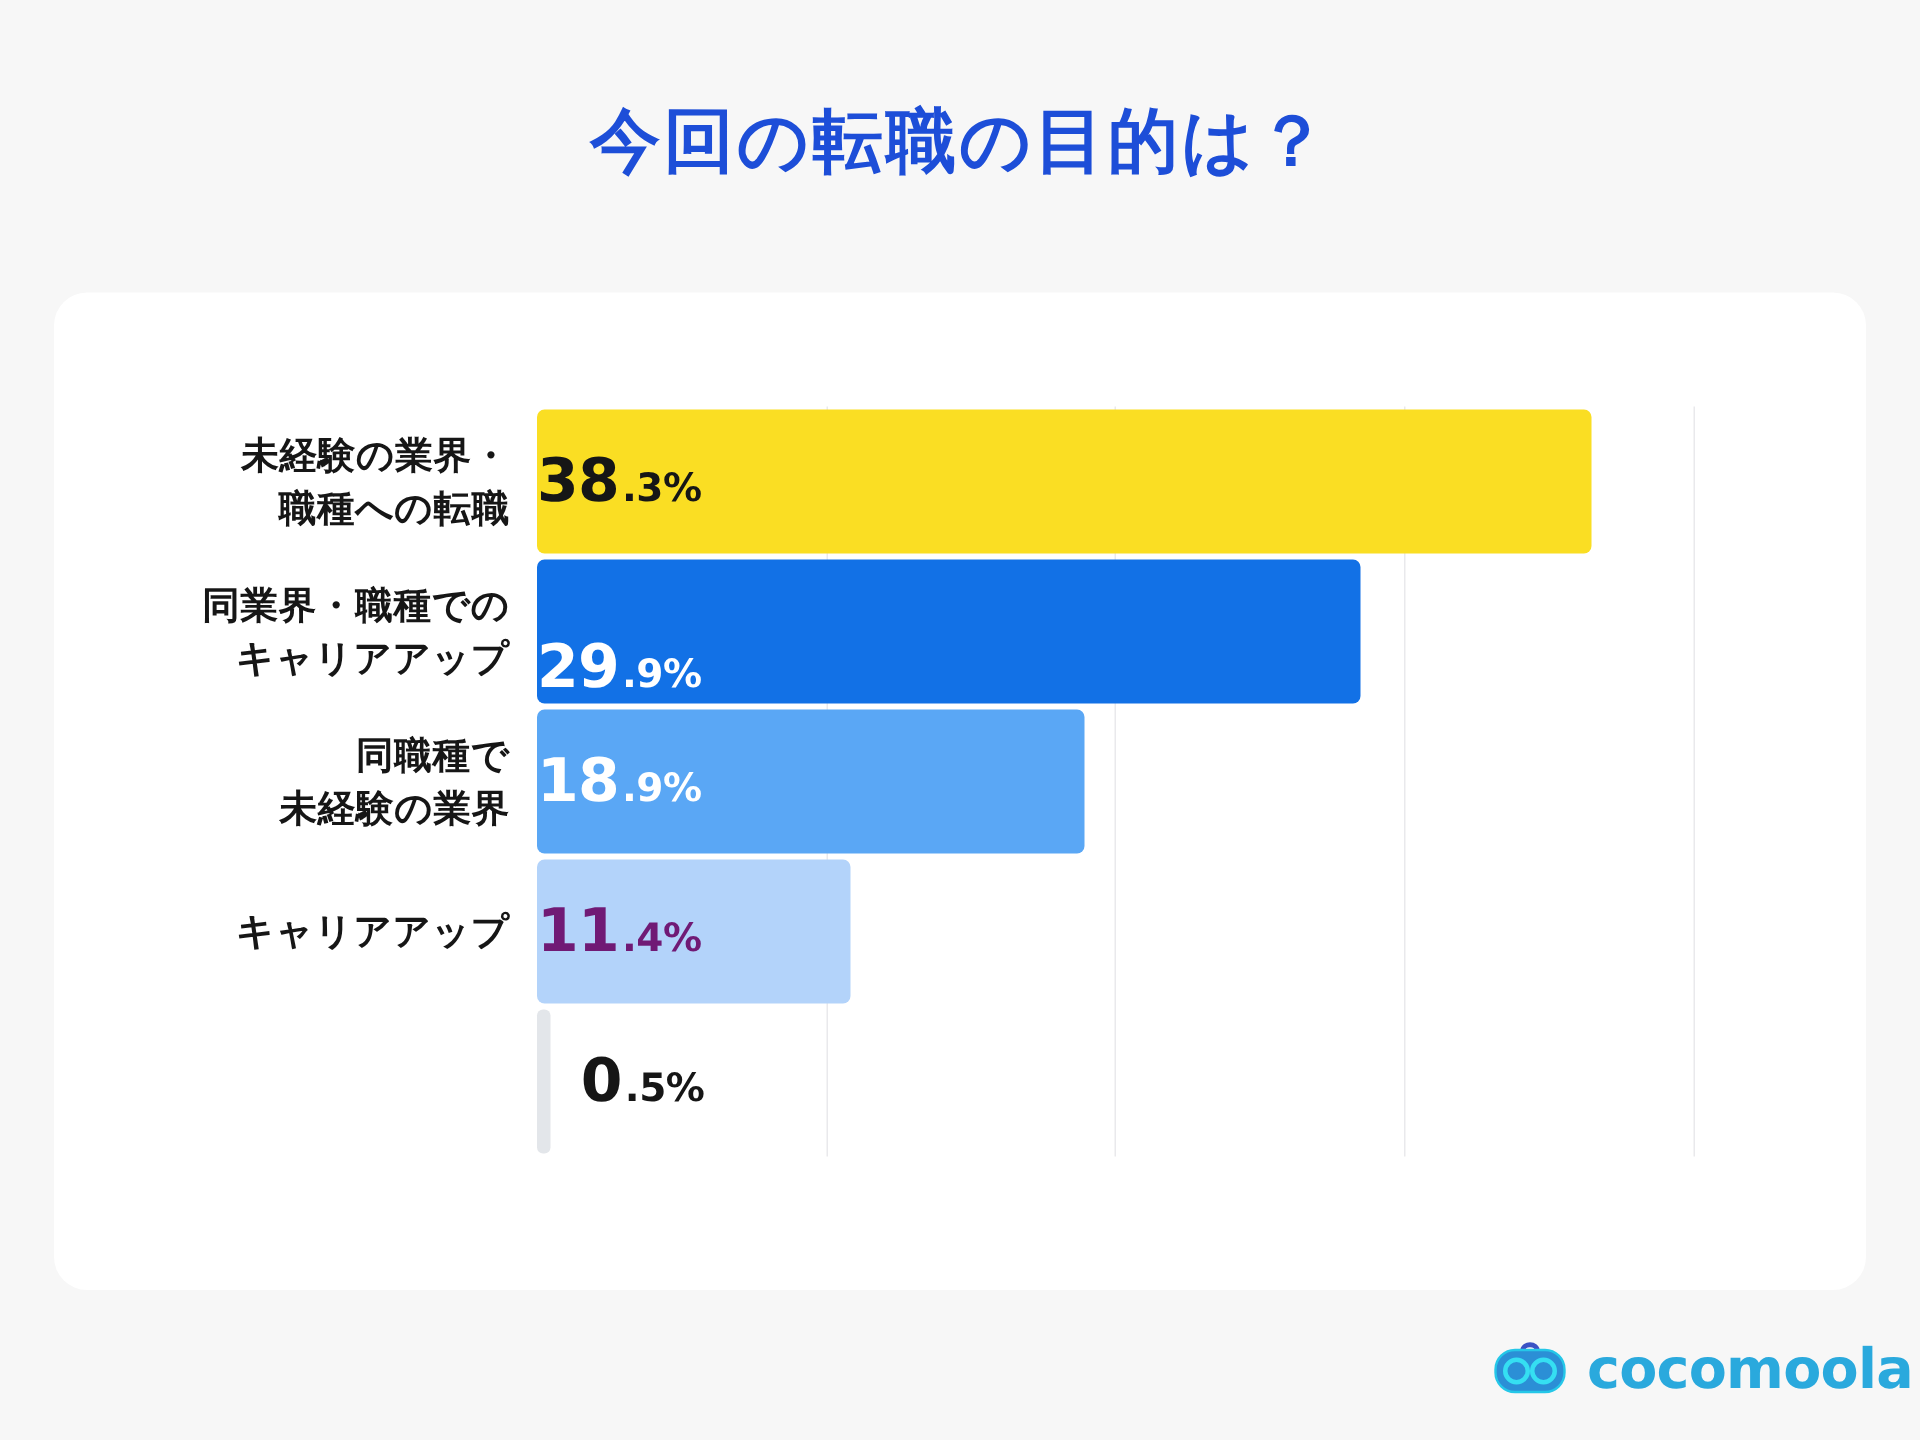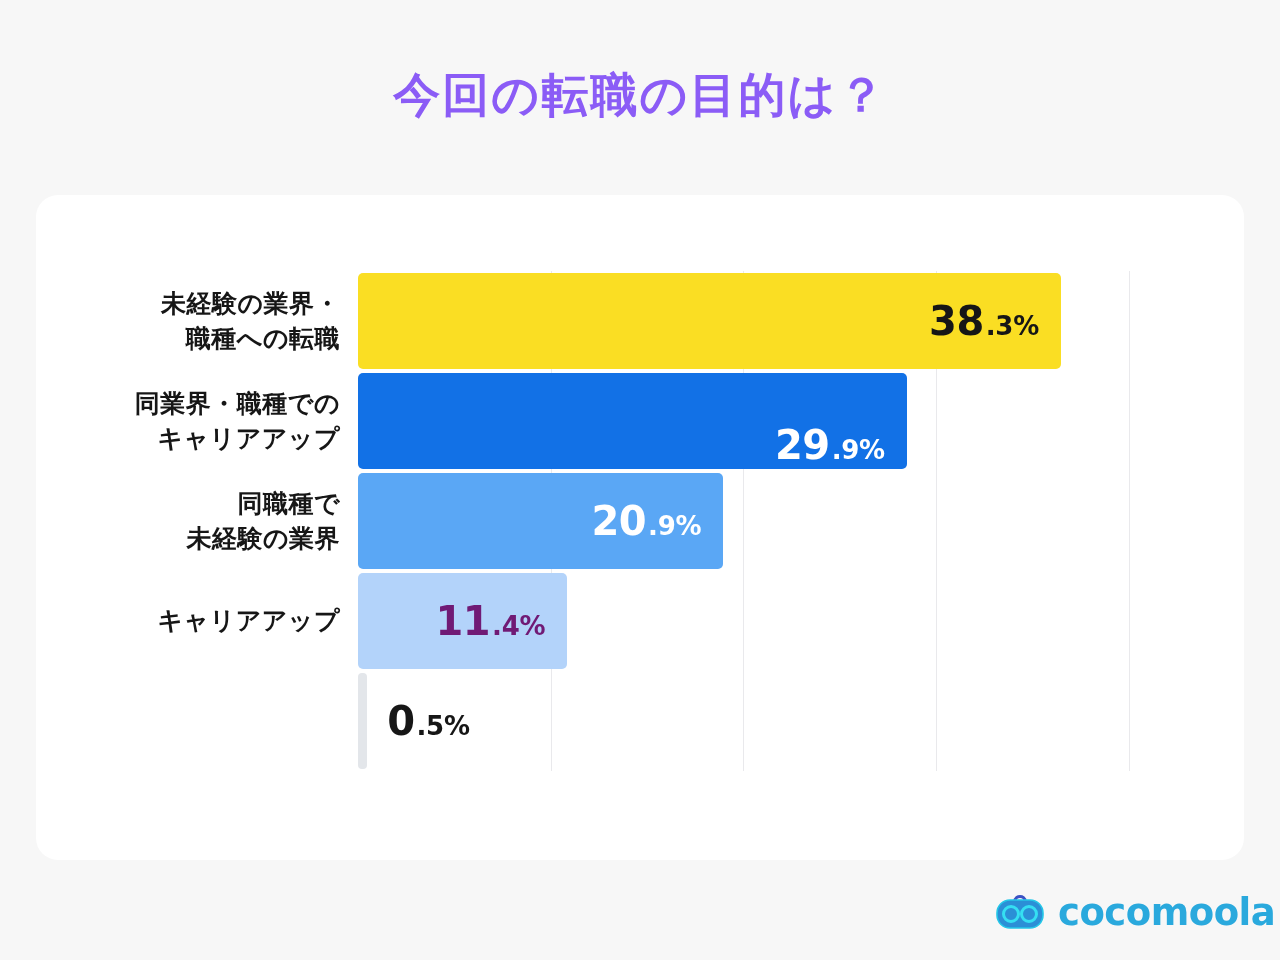--- a/index.html
+++ b/index.html
@@ -17,21 +17,21 @@
 
   
   .title {
     position: absolute;
     top: 66px;
     left: 0;
     width: 1280px;
     text-align: center;
     font-size: 47px;
     font-weight: 700;
-    color: #8b5cf6;
+    color: #1d4ed8;
     letter-spacing: 2px;
     line-height: 1.25;
     white-space: nowrap;
   }
 
   
   .card {
     position: absolute;
     left: 36px;
     top: 195px;
@@ -101,21 +101,20 @@
     height: 100px;
     display: flex;
     align-items: center;
   }
   .bar {
     height: 96px;
     border-radius: 5px;
     position: relative;
     display: flex;
     align-items: center;
-    justify-content: flex-end;
     box-sizing: border-box;
   }
   .bar.slim {
     border-radius: 4px;
   }
   .value {
     font-weight: 700;
     white-space: nowrap;
     line-height: 1;
     display: inline-flex;
@@ -196,21 +195,21 @@
               </span>
             </div>
           </div>
         </div>
         <div class="row" style="top: 200px;">
           <div class="row-label">同職種で
 未経験の業界</div>
           <div class="bar-wrap">
             <div class="bar" style="width: 365.224px; background: rgb(90, 167, 245);">
               <span class="value inside" style="color: rgb(255, 255, 255);">
-                <span class="int">20</span>
+                <span class="int">18</span>
                 <span class="dec">.9%</span>
               </span>
             </div>
           </div>
         </div>
         <div class="row" style="top: 300px;">
           <div class="row-label">キャリアアップ</div>
           <div class="bar-wrap">
             <div class="bar" style="width: 209.224px; background: rgb(179, 211, 250);">
               <span class="value inside" style="color: #701a75;">

